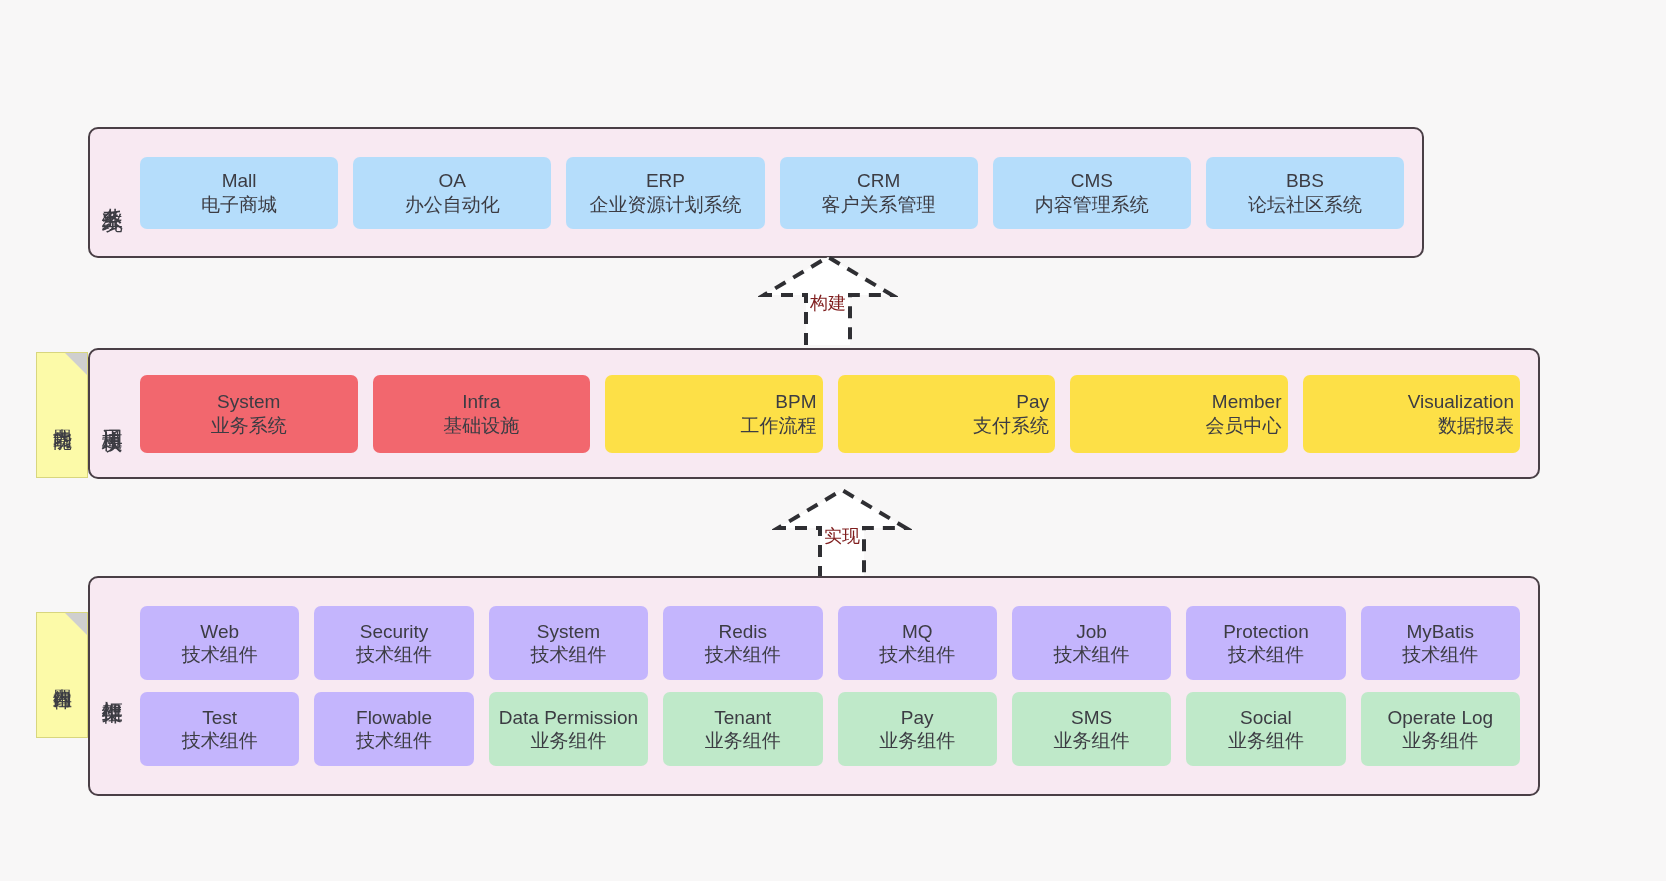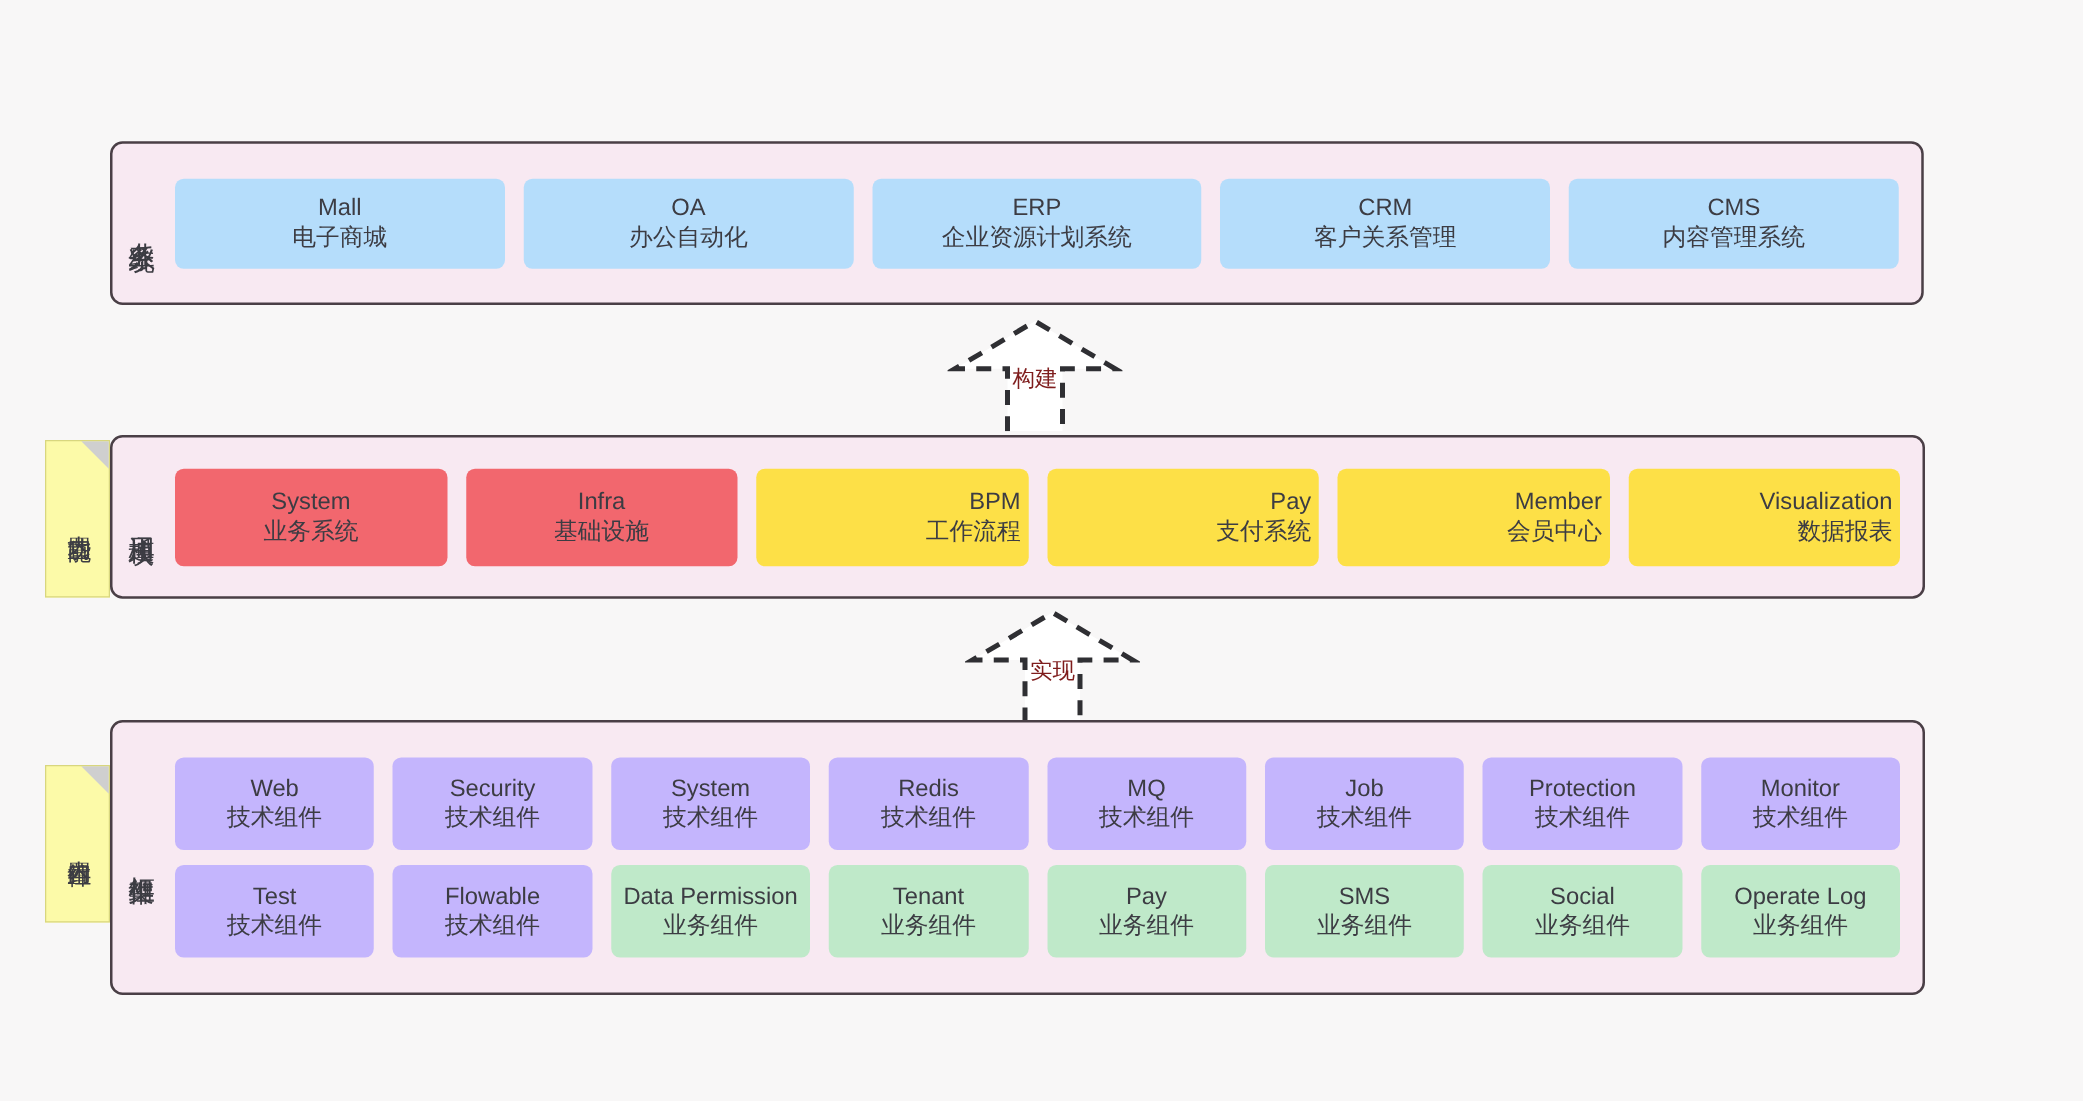--- a/index.html
+++ b/index.html
@@ -73,22 +73,22 @@
     color: #3c3c43;
     padding: 4px 6px;
     overflow: hidden;
   }
   .cell .t1 { display:block; }
   .cell .t2 { display:block; }
 
   
   #layer-business {
     left: 88px;
-    top: 113px;
-    width: 1451px;
+    top: 127px;
+    width: 1336px;
     height: 131px;
     align-items: center;
   }
   #layer-business .cell { height: 72px; background: #b5ddfb; }
 
   
   #layer-modules {
     left: 88px;
     top: 348px;
     width: 1452px;
@@ -181,20 +181,24 @@
           <span class="t2">企业资源计划系统</span>
         </div>
         <div class="cell">
           <span class="t1">CRM</span>
           <span class="t2">客户关系管理</span>
         </div>
         <div class="cell">
           <span class="t1">CMS</span>
           <span class="t2">内容管理系统</span>
         </div>
+        <div class="cell">
+          <span class="t1">BBS</span>
+          <span class="t2">论坛社区系统</span>
+        </div>
       </div>
     </div>
   </div>
 
   <div class="arrow" id="arrow-build">
     <svg width="140" height="90" viewBox="0 0 140 90">
       <path d="M 48 90 L 48 40 L 6 40 L 70 2 L 134 40 L 92 40 L 92 90" fill="#ffffff" stroke="#2f2f33" stroke-width="4" stroke-dasharray="12,9" stroke-linejoin="miter"></path>
     </svg>
     <div class="arrow-label">构建</div>
   </div>
@@ -273,21 +277,21 @@
         </div>
         <div class="cell c-green">
           <span class="t1">Job</span>
           <span class="t2">技术组件</span>
         </div>
         <div class="cell c-green">
           <span class="t1">Protection</span>
           <span class="t2">技术组件</span>
         </div>
         <div class="cell c-green">
-          <span class="t1">Monitor</span>
+          <span class="t1">MyBatis</span>
           <span class="t2">技术组件</span>
         </div>
       </div>
 
       <div class="row">
         <div class="cell c-green">
           <span class="t1">Test</span>
           <span class="t2">技术组件</span>
         </div>
         <div class="cell c-green">

